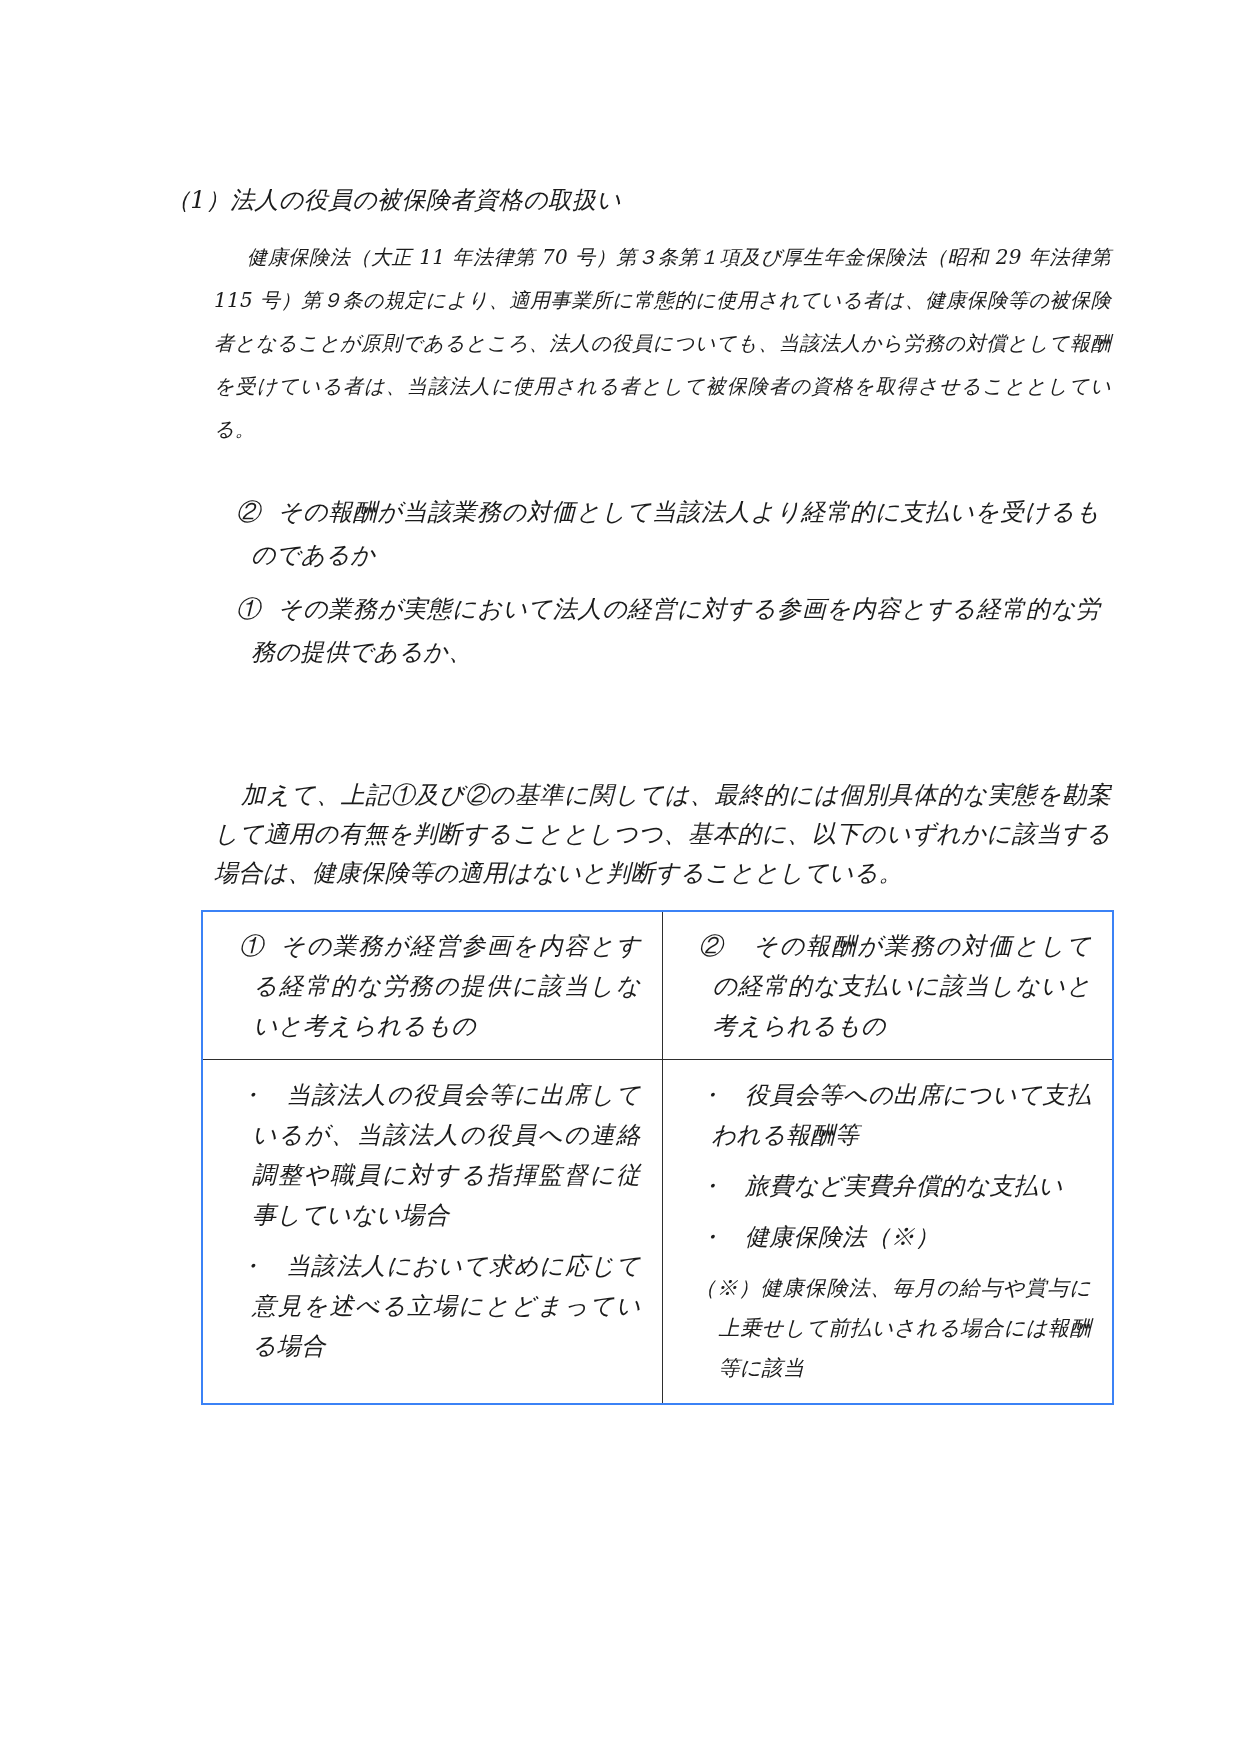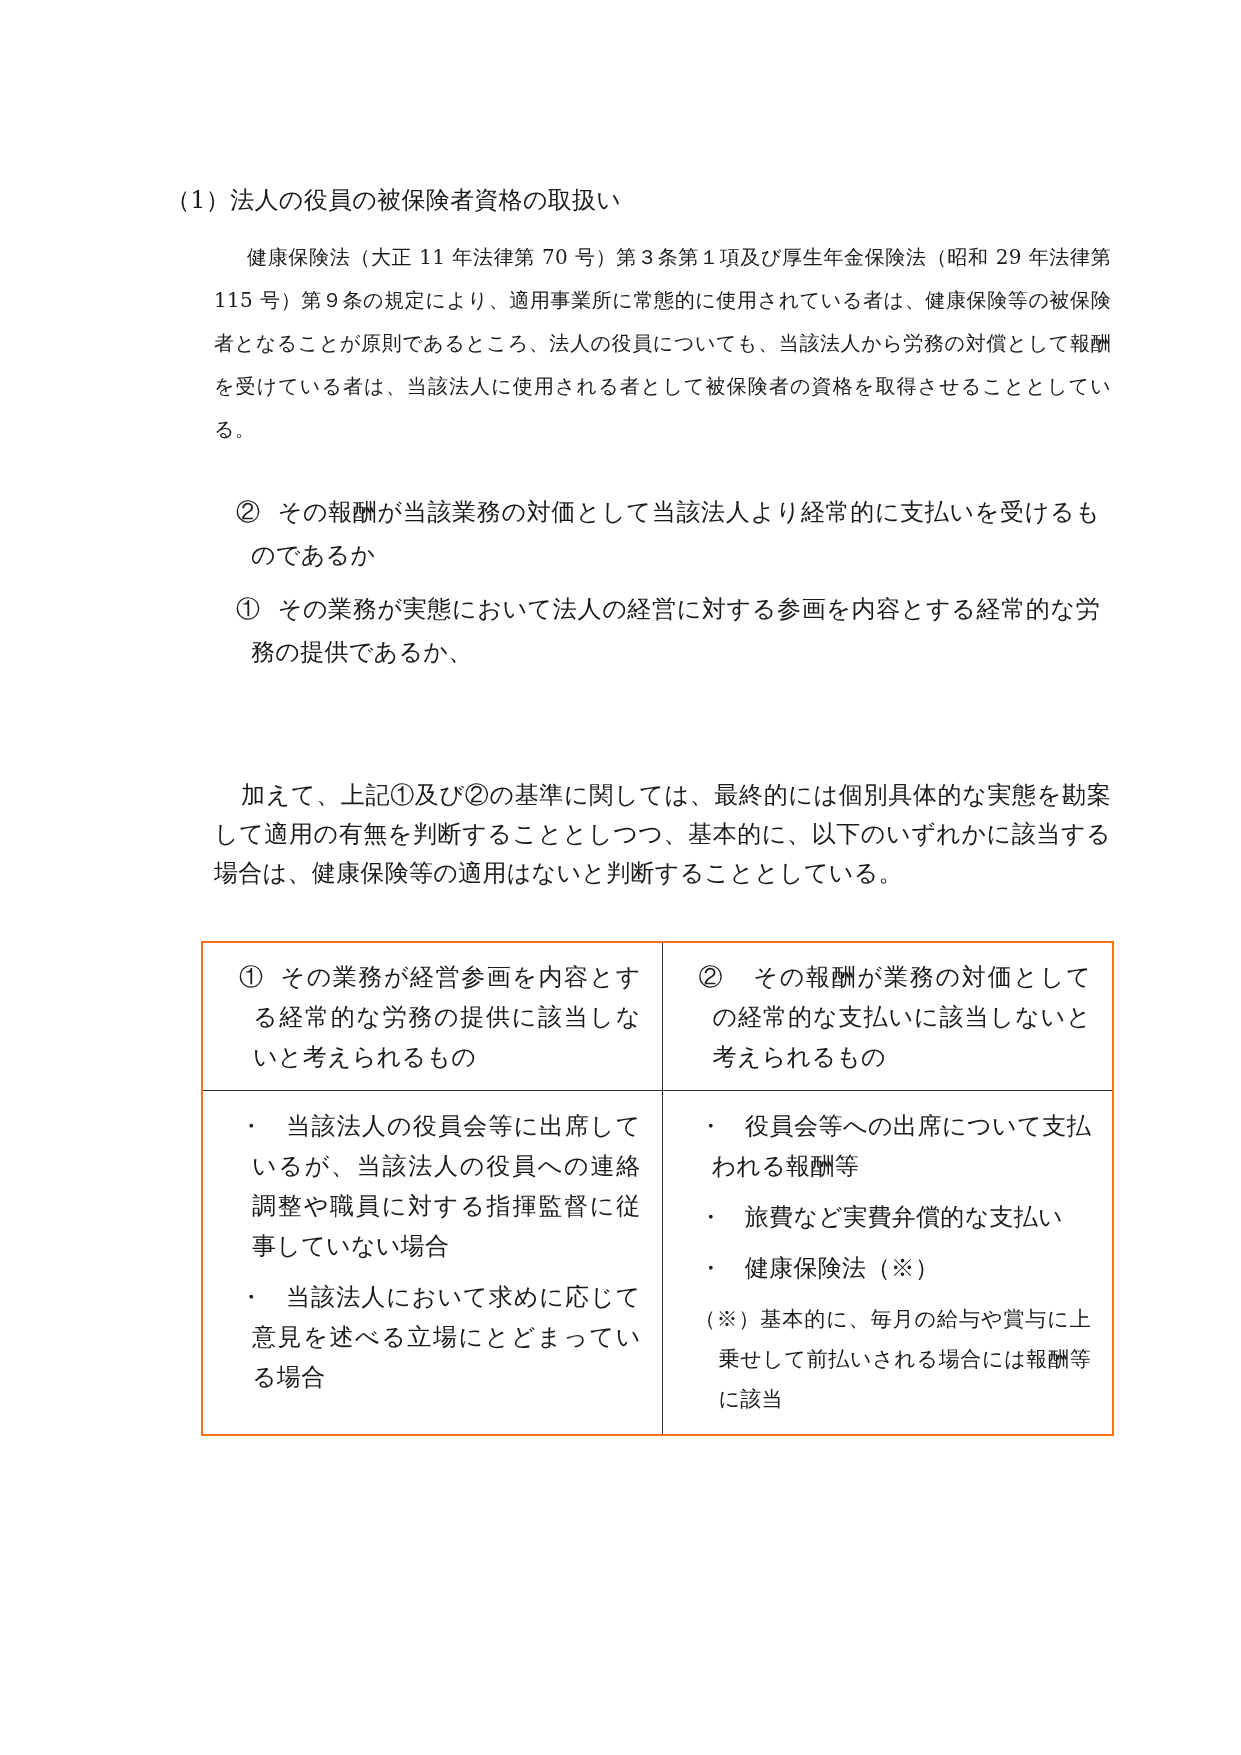--- a/index.html
+++ b/index.html
@@ -1,15 +1,15 @@
 <!DOCTYPE html>
 <html lang="ja"><head>
 <meta charset="utf-8">
 <style>
-  * { margin: 11px; padding: 0; box-sizing: border-box; }
+  * { margin: 11px; padding: 0; box-sizing: border-box; font-style: italic; }
   html, body { background: #ffffff; }
   body {
     width: 1241px;
     height: 1755px;
     position: relative;
     font-family: "DejaVu Serif", "Liberation Serif", serif;
     color: #1b1b1b;
     overflow: hidden;
   }
   .jtext {
@@ -54,24 +54,24 @@
     left: 181px;
     top: 743px;
     width: 897px;
     font-size: 24px;
     line-height: 39px;
     text-indent: 27px;
   }
   table.criteria-table {
     position: absolute;
     left: 168px;
-    top: 908px;
+    top: 877px;
     width: 911px;
     border-collapse: collapse;
-    border: 2px solid #f97316;
+    border: 2px solid #3b82f6;
     font-size: 24px;
     line-height: 40px;
     table-layout: fixed;
   }
   .criteria-table th, .criteria-table td {
     border: 1.5px solid #2e2e2e;
     vertical-align: top;
     font-weight: normal;
     text-align: left;
   }
@@ -151,17 +151,17 @@
     <td>
       <div class="bullet-item jtext">
         <span class="bullet">・</span><span>役員会等への出席について支払われる報酬等</span>
       </div>
       <div class="bullet-item jtext">
         <span class="bullet">・</span><span>旅費など実費弁償的な支払い</span>
       </div>
       <div class="bullet-item jtext">
         <span class="bullet">・</span><span>健康保険法（※）</span>
       </div>
-      <div class="note jtext">（※）基本的に、毎月の給与や賞与に上乗せして前払いされる場合には報酬等に該当</div>
+      <div class="note jtext">（※）健康保険法、毎月の給与や賞与に上乗せして前払いされる場合には報酬等に該当</div>
     </td>
   </tr>
 </tbody>
   </table>
 
 </body></html>

